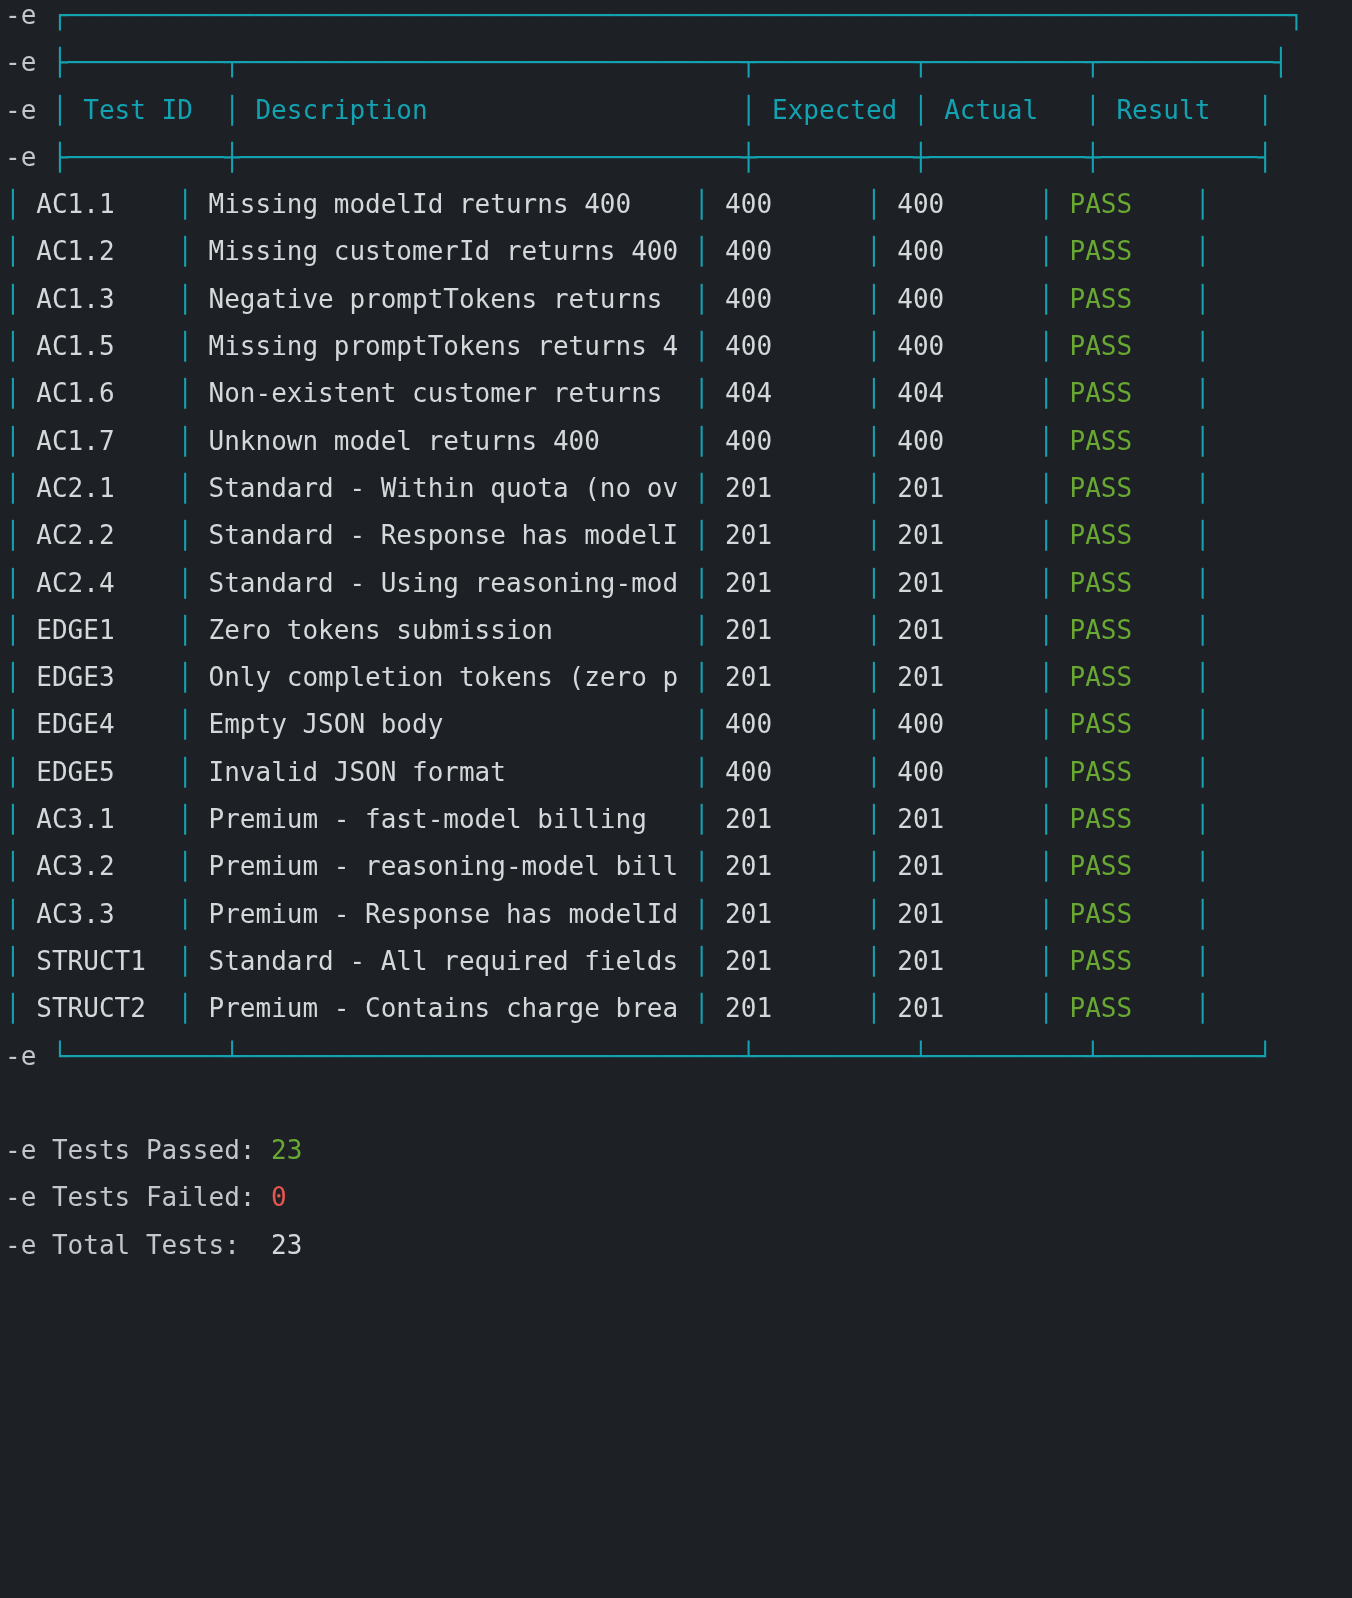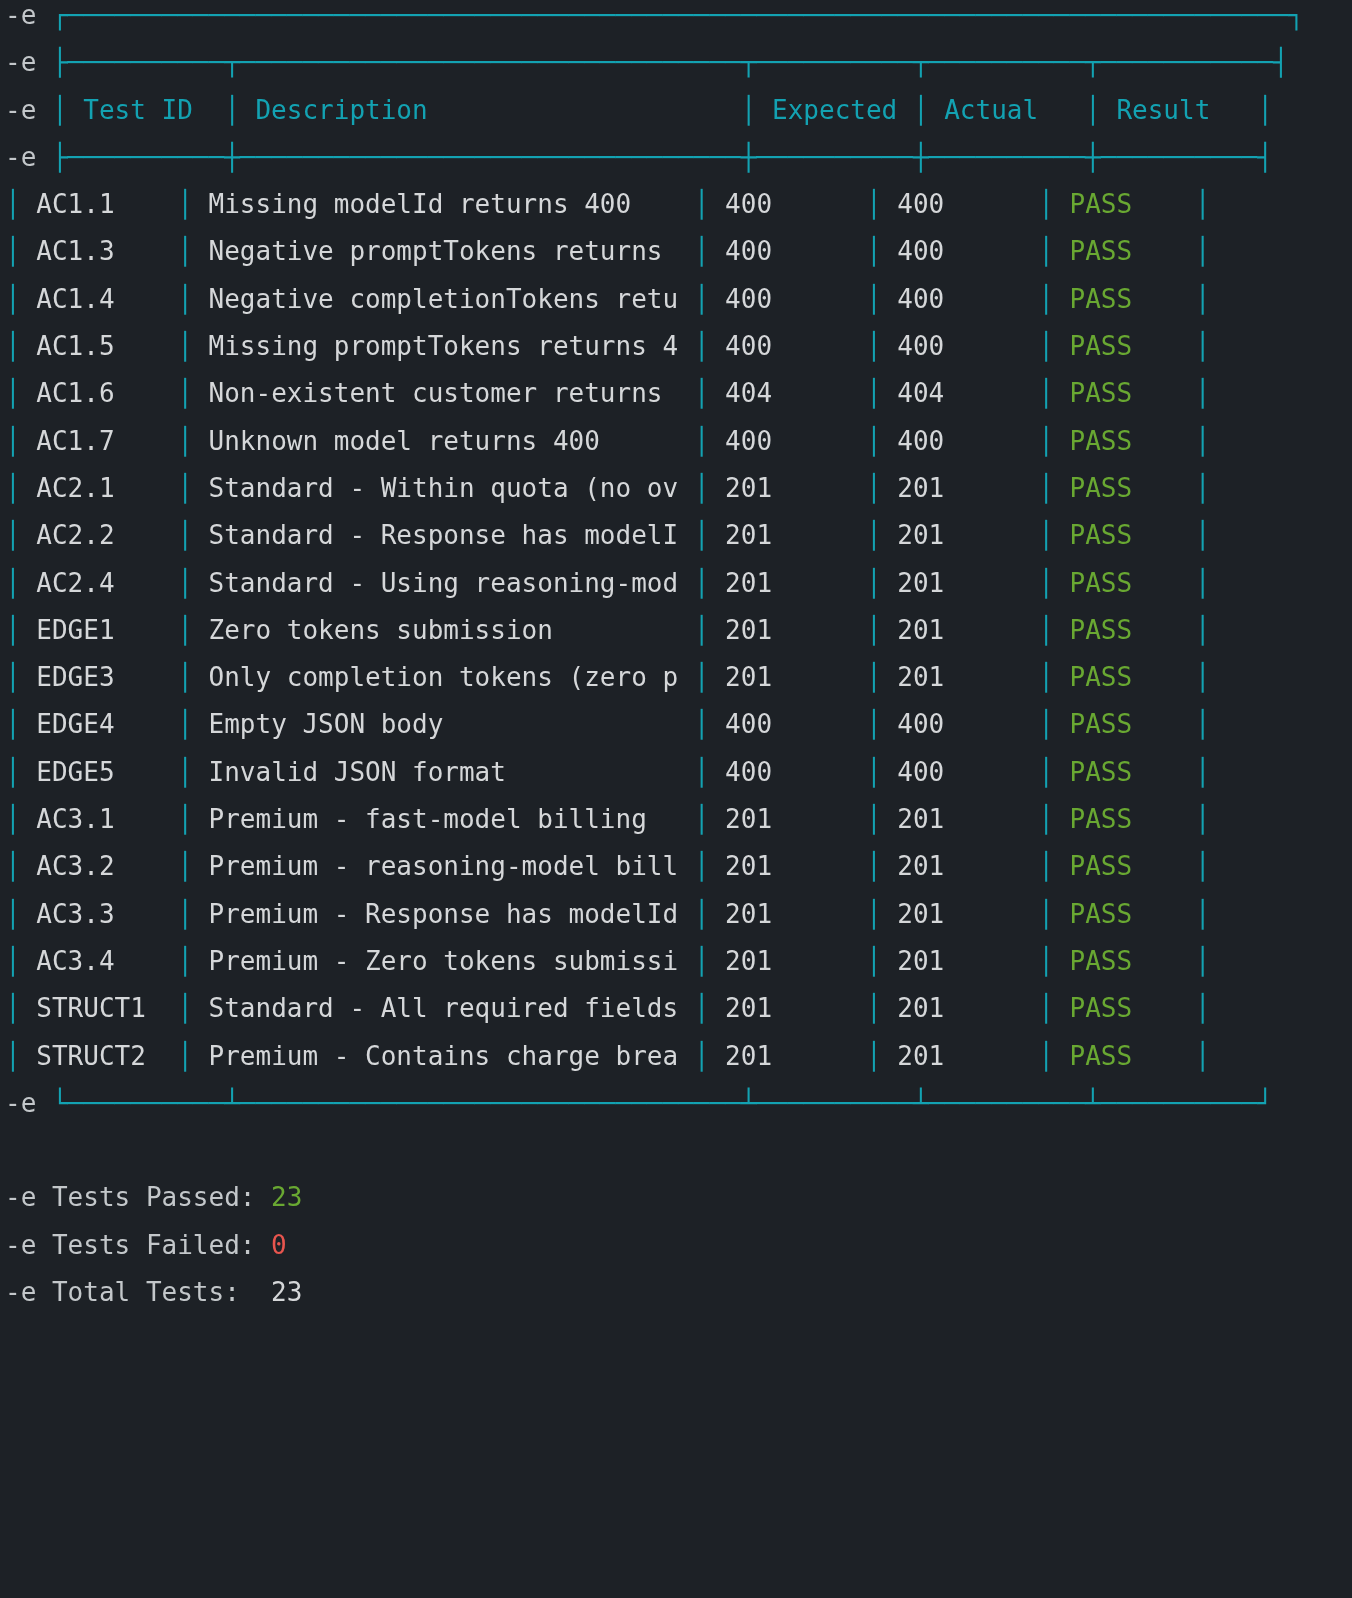--- a/index.html
+++ b/index.html
@@ -29,36 +29,35 @@
 </head>
 <body>
 
 <div id="screen">
   <div id="table-area">
       <div class="line"><span class="prefix">-e </span><span class="teal">┌──────────────────────────────────────────────────────────────────────────────┐</span></div>
       <div class="line"><span class="prefix">-e </span><span class="teal">├──────────┬────────────────────────────────┬──────────┬──────────┬───────────┤</span></div>
       <div class="line"><span class="prefix">-e </span><span class="teal">│ Test ID  │ Description                    │ Expected │ Actual   │ Result   │</span></div>
       <div class="line"><span class="prefix">-e </span><span class="teal">├──────────┼────────────────────────────────┼──────────┼──────────┼──────────┤</span></div>
       <div class="line"><span class="teal">│ </span><span class="fg">AC1.1   </span><span class="teal"> │ </span><span class="fg">Missing modelId returns 400   </span><span class="teal"> │ </span><span class="fg">400     </span><span class="teal"> │ </span><span class="fg">400     </span><span class="teal"> │ </span><span class="green">PASS    </span><span class="teal">│</span></div>
+      <div class="line"><span class="teal">│ </span><span class="fg">AC1.2   </span><span class="teal"> │ </span><span class="fg">Missing customerId returns 400</span><span class="teal"> │ </span><span class="fg">400     </span><span class="teal"> │ </span><span class="fg">400     </span><span class="teal"> │ </span><span class="green">PASS    </span><span class="teal">│</span></div>
       <div class="line"><span class="teal">│ </span><span class="fg">AC1.3   </span><span class="teal"> │ </span><span class="fg">Negative promptTokens returns </span><span class="teal"> │ </span><span class="fg">400     </span><span class="teal"> │ </span><span class="fg">400     </span><span class="teal"> │ </span><span class="green">PASS    </span><span class="teal">│</span></div>
-      <div class="line"><span class="teal">│ </span><span class="fg">AC1.4   </span><span class="teal"> │ </span><span class="fg">Negative completionTokens retu</span><span class="teal"> │ </span><span class="fg">400     </span><span class="teal"> │ </span><span class="fg">400     </span><span class="teal"> │ </span><span class="green">PASS    </span><span class="teal">│</span></div>
       <div class="line"><span class="teal">│ </span><span class="fg">AC1.5   </span><span class="teal"> │ </span><span class="fg">Missing promptTokens returns 4</span><span class="teal"> │ </span><span class="fg">400     </span><span class="teal"> │ </span><span class="fg">400     </span><span class="teal"> │ </span><span class="green">PASS    </span><span class="teal">│</span></div>
       <div class="line"><span class="teal">│ </span><span class="fg">AC1.6   </span><span class="teal"> │ </span><span class="fg">Non-existent customer returns </span><span class="teal"> │ </span><span class="fg">404     </span><span class="teal"> │ </span><span class="fg">404     </span><span class="teal"> │ </span><span class="green">PASS    </span><span class="teal">│</span></div>
       <div class="line"><span class="teal">│ </span><span class="fg">AC1.7   </span><span class="teal"> │ </span><span class="fg">Unknown model returns 400     </span><span class="teal"> │ </span><span class="fg">400     </span><span class="teal"> │ </span><span class="fg">400     </span><span class="teal"> │ </span><span class="green">PASS    </span><span class="teal">│</span></div>
       <div class="line"><span class="teal">│ </span><span class="fg">AC2.1   </span><span class="teal"> │ </span><span class="fg">Standard - Within quota (no ov</span><span class="teal"> │ </span><span class="fg">201     </span><span class="teal"> │ </span><span class="fg">201     </span><span class="teal"> │ </span><span class="green">PASS    </span><span class="teal">│</span></div>
       <div class="line"><span class="teal">│ </span><span class="fg">AC2.2   </span><span class="teal"> │ </span><span class="fg">Standard - Response has modelI</span><span class="teal"> │ </span><span class="fg">201     </span><span class="teal"> │ </span><span class="fg">201     </span><span class="teal"> │ </span><span class="green">PASS    </span><span class="teal">│</span></div>
       <div class="line"><span class="teal">│ </span><span class="fg">AC2.4   </span><span class="teal"> │ </span><span class="fg">Standard - Using reasoning-mod</span><span class="teal"> │ </span><span class="fg">201     </span><span class="teal"> │ </span><span class="fg">201     </span><span class="teal"> │ </span><span class="green">PASS    </span><span class="teal">│</span></div>
       <div class="line"><span class="teal">│ </span><span class="fg">EDGE1   </span><span class="teal"> │ </span><span class="fg">Zero tokens submission        </span><span class="teal"> │ </span><span class="fg">201     </span><span class="teal"> │ </span><span class="fg">201     </span><span class="teal"> │ </span><span class="green">PASS    </span><span class="teal">│</span></div>
       <div class="line"><span class="teal">│ </span><span class="fg">EDGE3   </span><span class="teal"> │ </span><span class="fg">Only completion tokens (zero p</span><span class="teal"> │ </span><span class="fg">201     </span><span class="teal"> │ </span><span class="fg">201     </span><span class="teal"> │ </span><span class="green">PASS    </span><span class="teal">│</span></div>
       <div class="line"><span class="teal">│ </span><span class="fg">EDGE4   </span><span class="teal"> │ </span><span class="fg">Empty JSON body               </span><span class="teal"> │ </span><span class="fg">400     </span><span class="teal"> │ </span><span class="fg">400     </span><span class="teal"> │ </span><span class="green">PASS    </span><span class="teal">│</span></div>
       <div class="line"><span class="teal">│ </span><span class="fg">EDGE5   </span><span class="teal"> │ </span><span class="fg">Invalid JSON format           </span><span class="teal"> │ </span><span class="fg">400     </span><span class="teal"> │ </span><span class="fg">400     </span><span class="teal"> │ </span><span class="green">PASS    </span><span class="teal">│</span></div>
       <div class="line"><span class="teal">│ </span><span class="fg">AC3.1   </span><span class="teal"> │ </span><span class="fg">Premium - fast-model billing  </span><span class="teal"> │ </span><span class="fg">201     </span><span class="teal"> │ </span><span class="fg">201     </span><span class="teal"> │ </span><span class="green">PASS    </span><span class="teal">│</span></div>
       <div class="line"><span class="teal">│ </span><span class="fg">AC3.2   </span><span class="teal"> │ </span><span class="fg">Premium - reasoning-model bill</span><span class="teal"> │ </span><span class="fg">201     </span><span class="teal"> │ </span><span class="fg">201     </span><span class="teal"> │ </span><span class="green">PASS    </span><span class="teal">│</span></div>
       <div class="line"><span class="teal">│ </span><span class="fg">AC3.3   </span><span class="teal"> │ </span><span class="fg">Premium - Response has modelId</span><span class="teal"> │ </span><span class="fg">201     </span><span class="teal"> │ </span><span class="fg">201     </span><span class="teal"> │ </span><span class="green">PASS    </span><span class="teal">│</span></div>
-      <div class="line"><span class="teal">│ </span><span class="fg">AC3.4   </span><span class="teal"> │ </span><span class="fg">Premium - Zero tokens submissi</span><span class="teal"> │ </span><span class="fg">201     </span><span class="teal"> │ </span><span class="fg">201     </span><span class="teal"> │ </span><span class="green">PASS    </span><span class="teal">│</span></div>
       <div class="line"><span class="teal">│ </span><span class="fg">STRUCT1 </span><span class="teal"> │ </span><span class="fg">Standard - All required fields</span><span class="teal"> │ </span><span class="fg">201     </span><span class="teal"> │ </span><span class="fg">201     </span><span class="teal"> │ </span><span class="green">PASS    </span><span class="teal">│</span></div>
       <div class="line"><span class="teal">│ </span><span class="fg">STRUCT2 </span><span class="teal"> │ </span><span class="fg">Premium - Contains charge brea</span><span class="teal"> │ </span><span class="fg">201     </span><span class="teal"> │ </span><span class="fg">201     </span><span class="teal"> │ </span><span class="green">PASS    </span><span class="teal">│</span></div>
       <div class="line"><span class="prefix">-e </span><span class="teal">└──────────┴────────────────────────────────┴──────────┴──────────┴──────────┘</span></div>
     </div>
   <div class="line"></div>
   <div class="line"><span class="prefix">-e Tests Passed: </span><span class="green">23</span></div>
   <div class="line"><span class="prefix">-e Tests Failed: </span><span class="red">0</span></div>
   <div class="line"><span class="prefix">-e Total Tests:  </span><span class="fg">23</span></div>
 </div>
 

